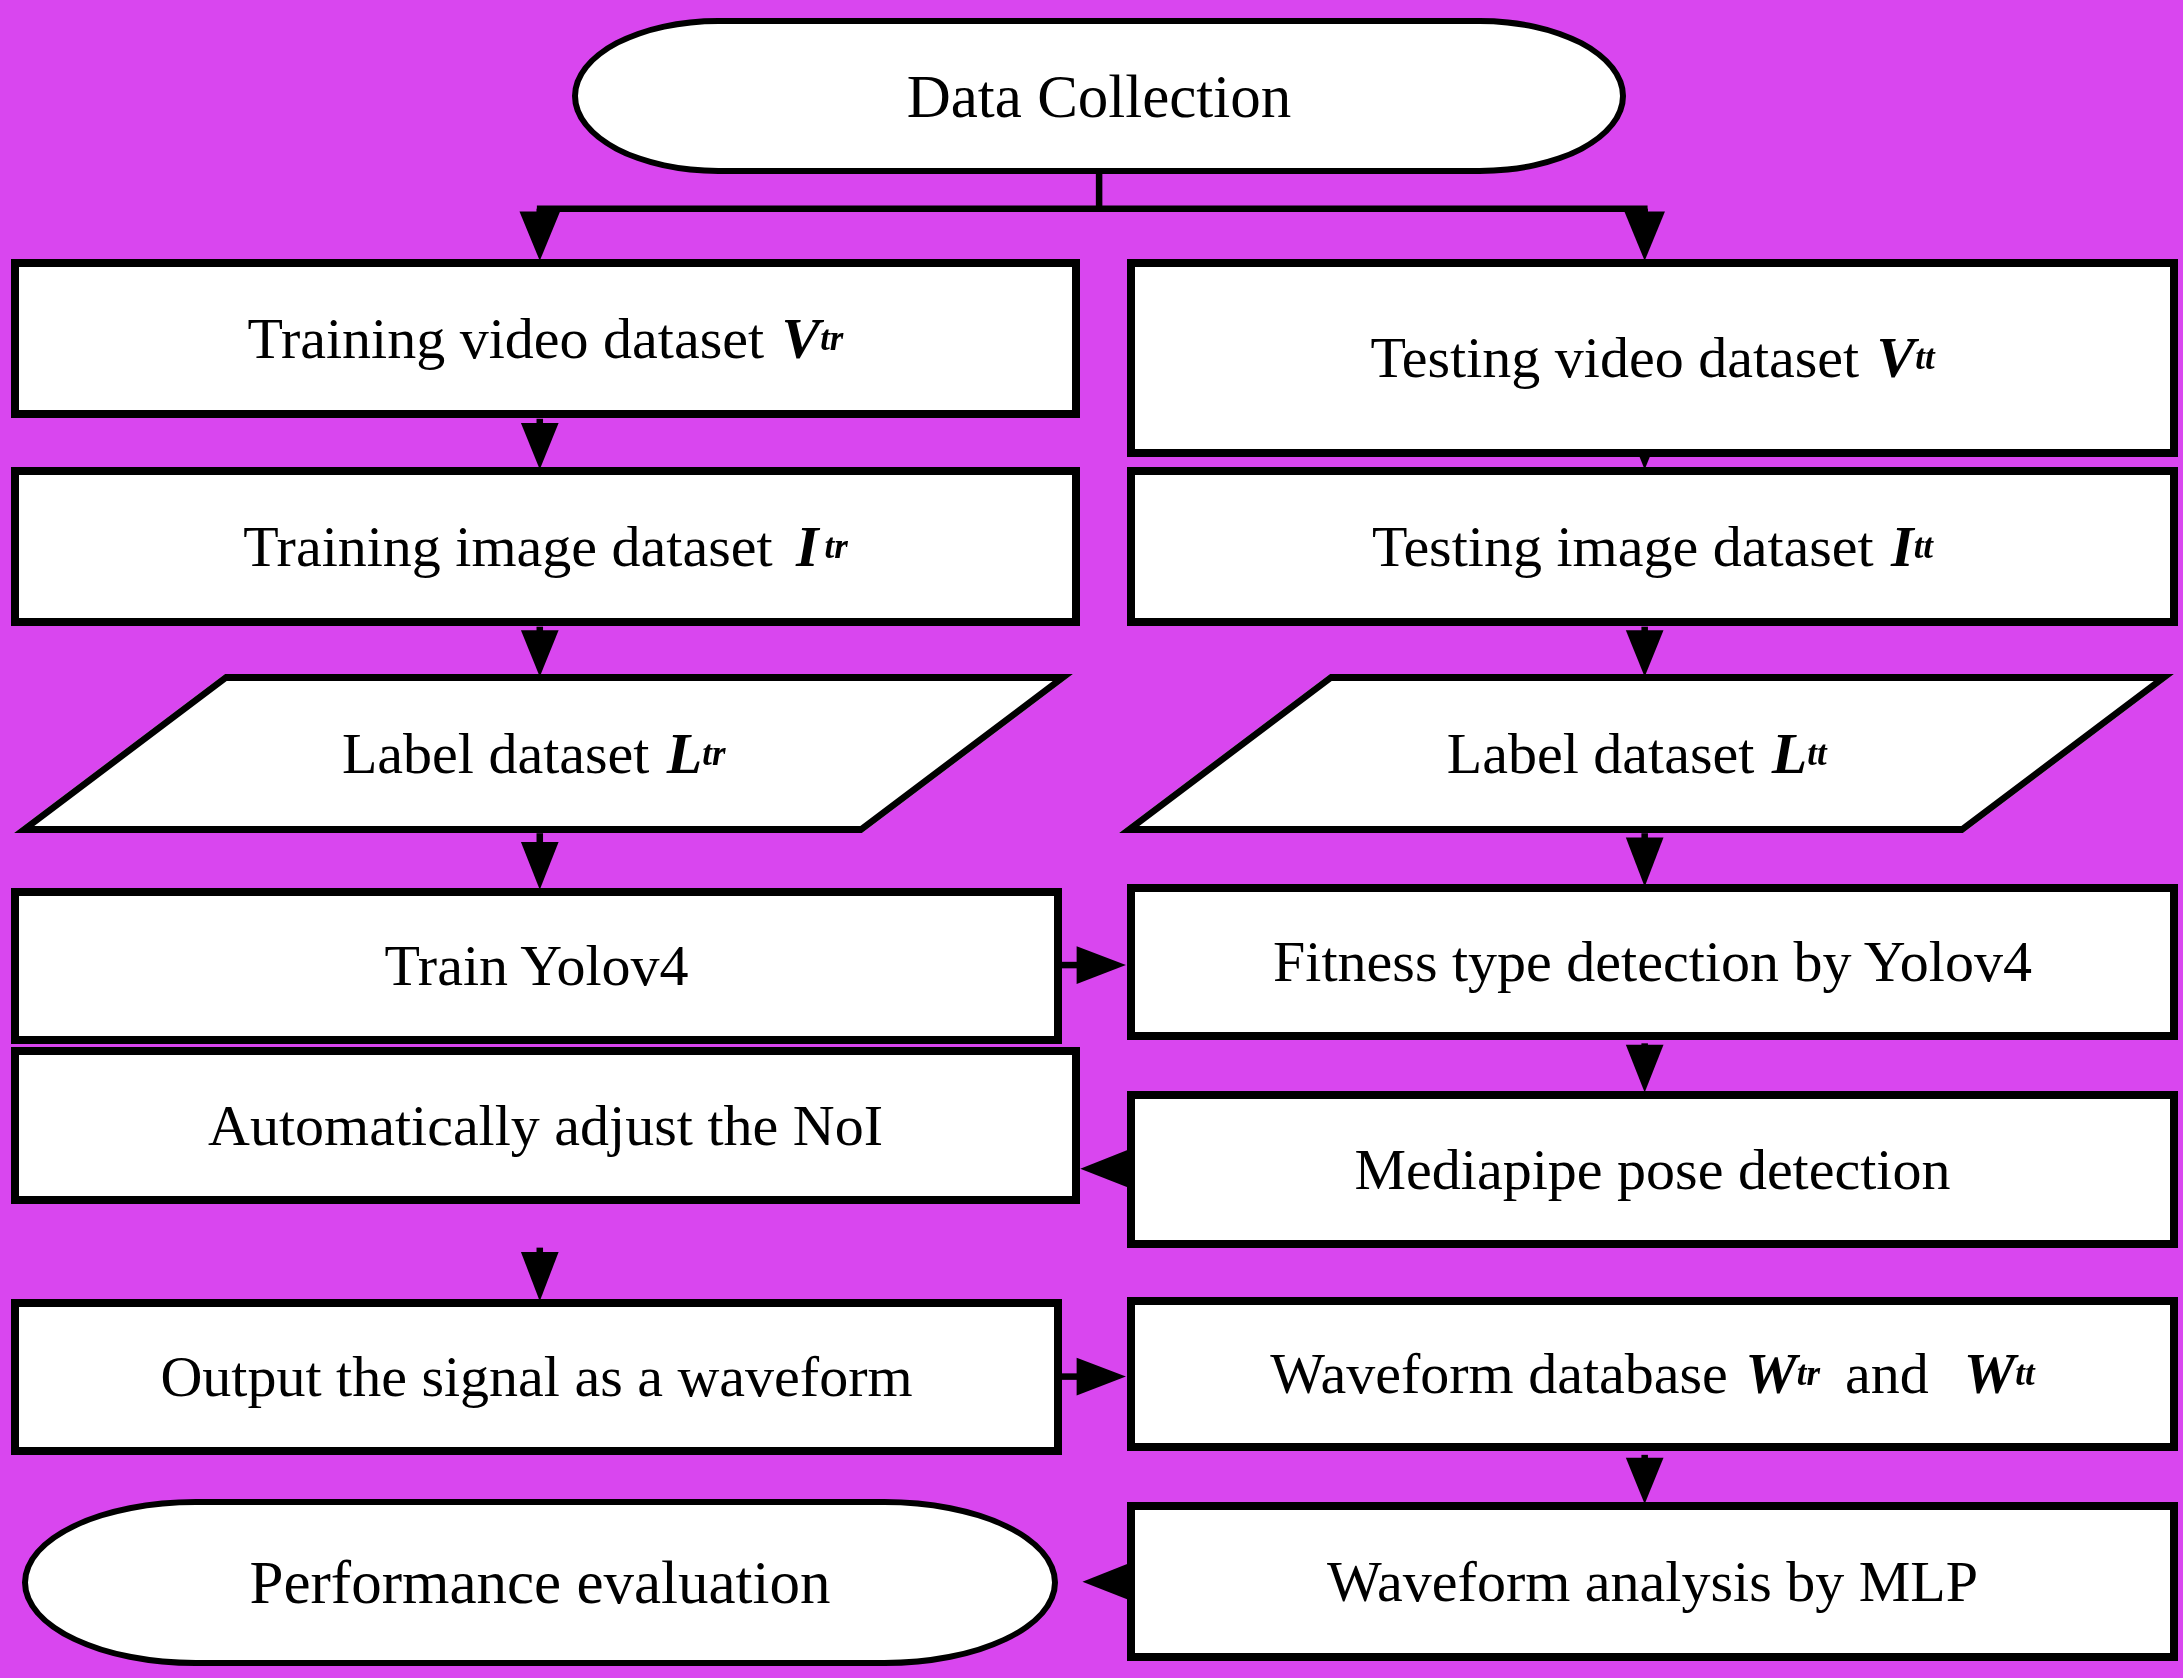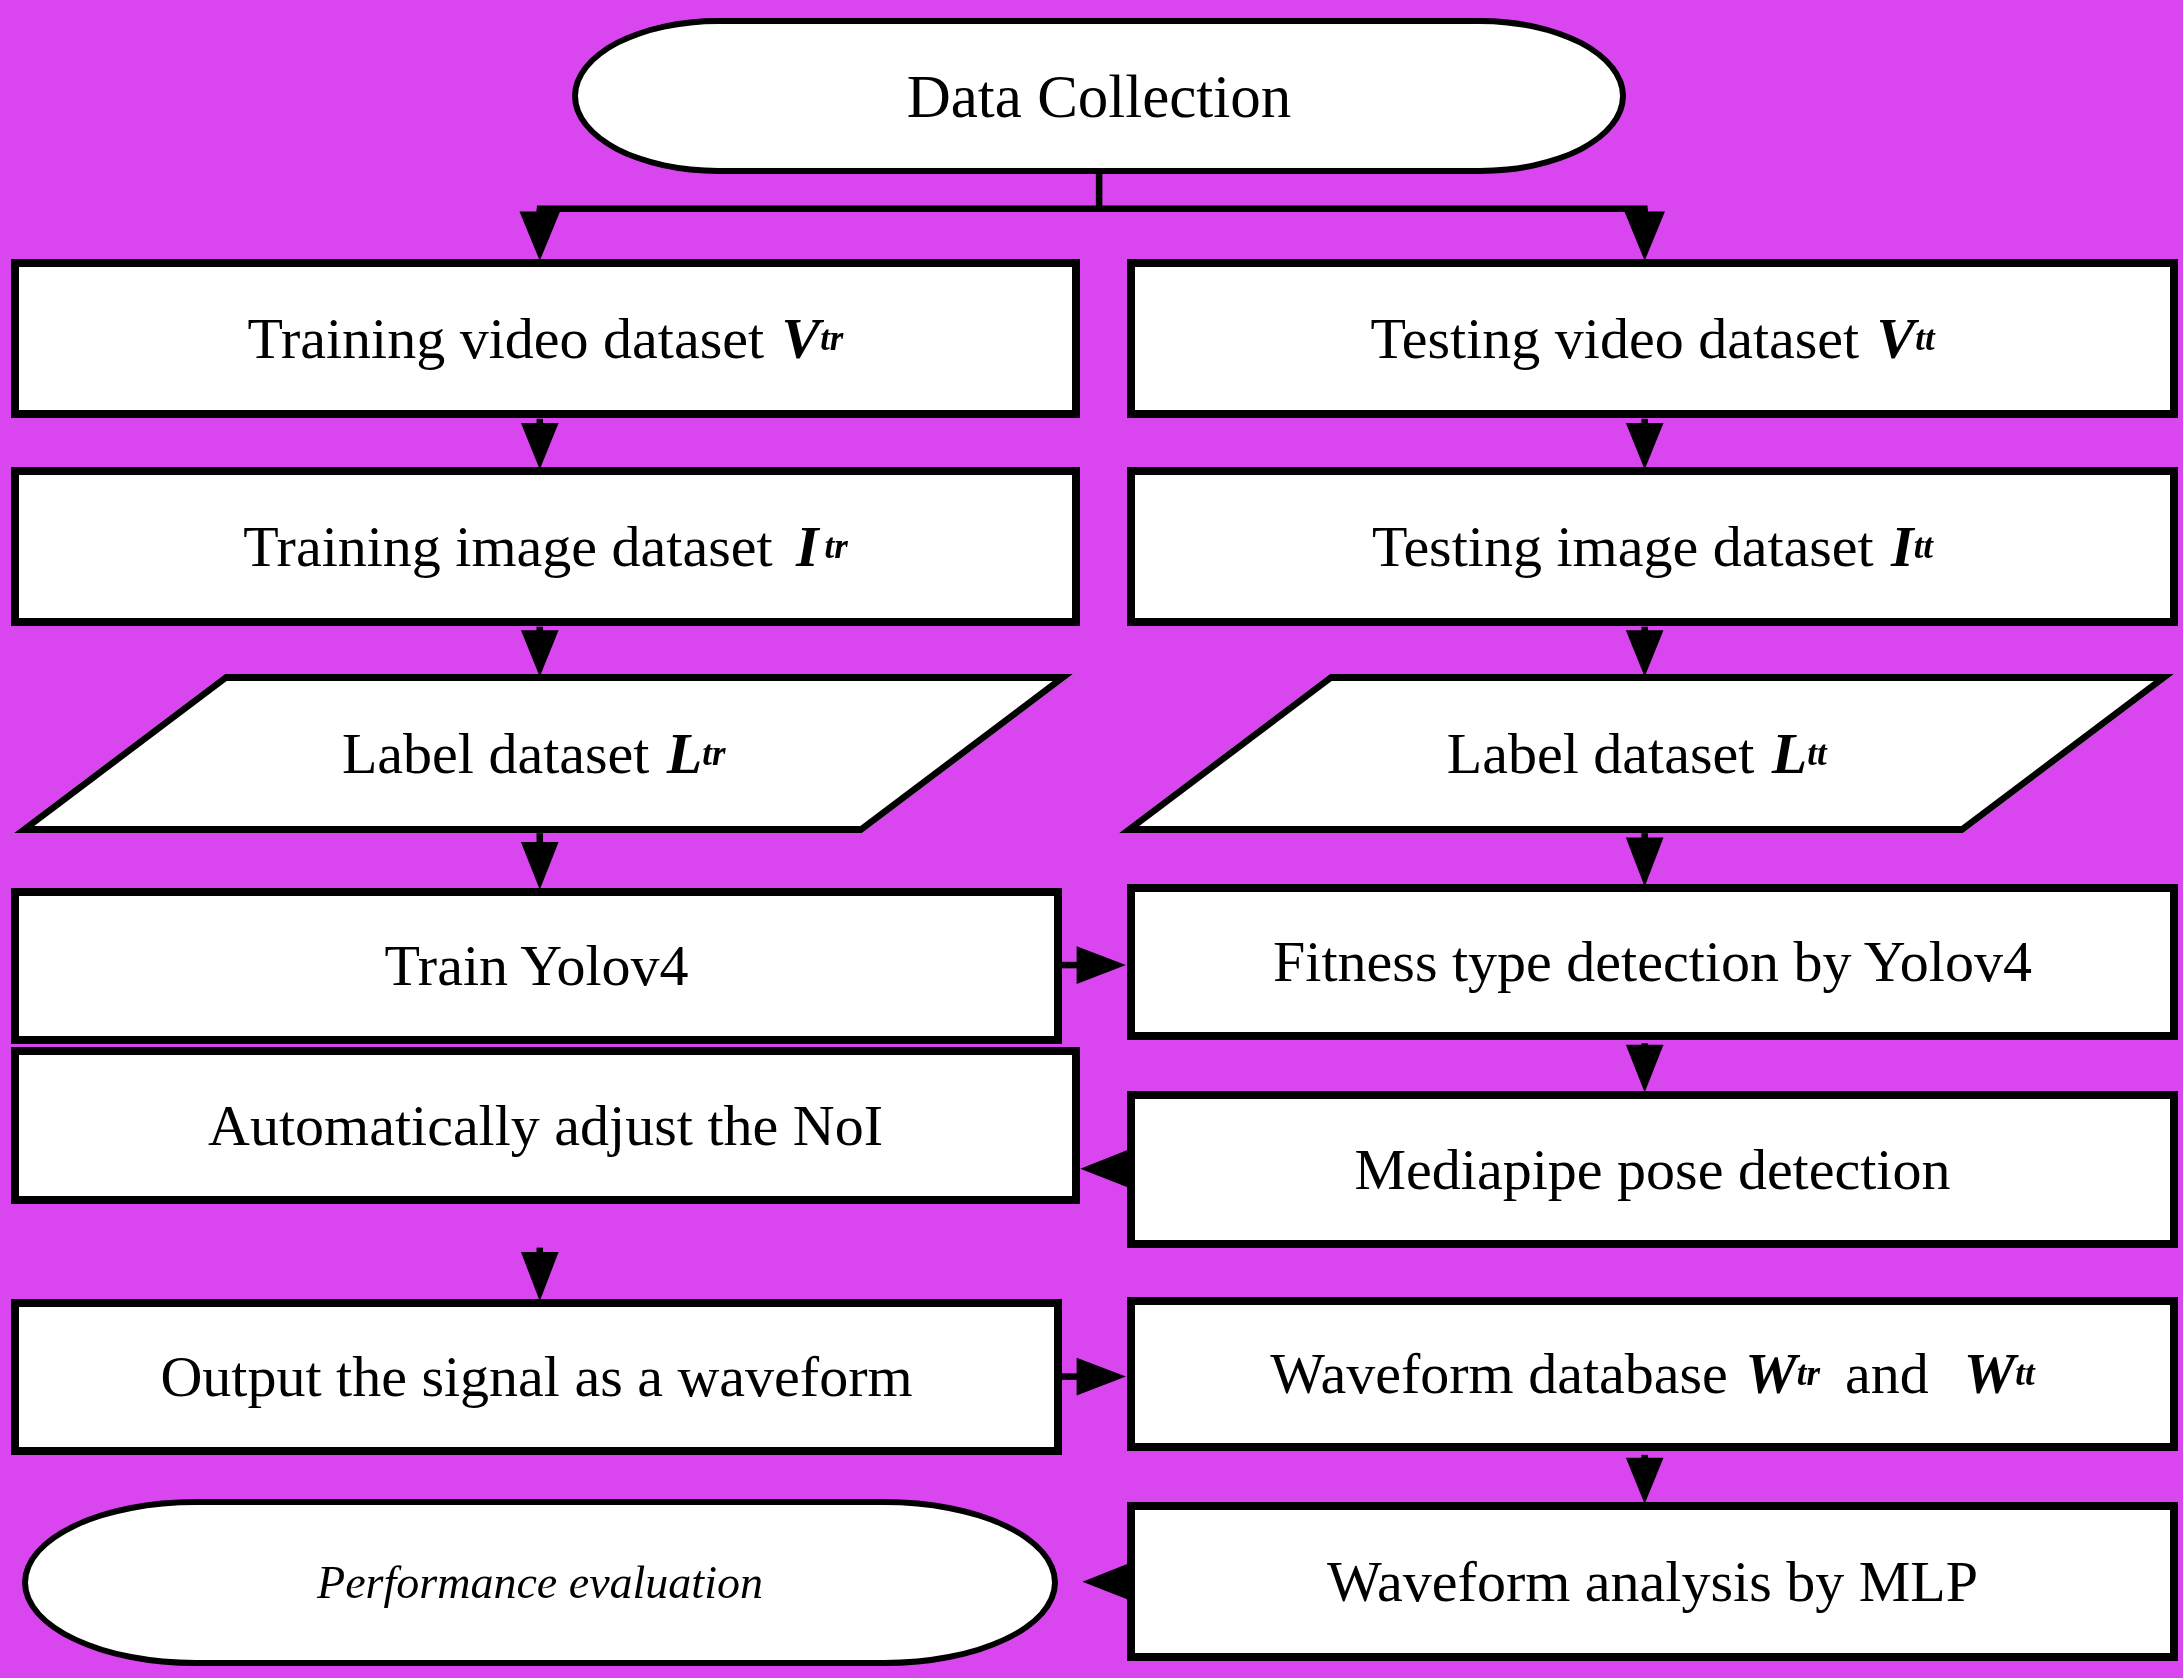--- a/index.html
+++ b/index.html
@@ -20,21 +20,21 @@
     background:#ffffff;
     display:flex;
     align-items:center;
     justify-content:center;
     font-size:58px;
     line-height:1;
     white-space:nowrap;
   }
   .terminator{border-width:6.5px;}
   .term-top{border-radius:152px / 81px;}
-  .term-bottom{border-radius:181px / 87px;font-size:46px;font-style:italic;}
+  .term-bottom{border-radius:181px / 87px;font-size:61px;}
   .para-outer{
     transform:skewX(-53deg);
     transform-origin:top left;
     border-width:7.2px 11px;
   }
   .para-inner{
     width:100%;height:100%;
     display:flex;align-items:center;justify-content:center;
     transform:skewX(53deg) translateX(-106px);
     transform-origin:top left;
@@ -131,21 +131,21 @@
 
   <div class="node terminator term-top" style="left:572px;top:18px;width:1054px;height:156px;">
     <span class="stadium-label">Data Collection</span>
   </div>
 
   <div class="node" style="left:11px;top:259px;width:1069px;height:159px;">
     <span>Training video dataset</span>
       <span class="sym">V</span>
       <sub class="sub">tr</sub>
   </div>
-  <div class="node" style="left:1127px;top:259px;width:1051px;height:159px;text-align:right;">
+  <div class="node" style="left:1127px;top:259px;width:1051px;height:198px;text-align:right;">
     <span>Testing video dataset</span>
       <span class="sym">V</span>
       <sub class="sub">tt</sub>
   </div>
 
   <div class="node" style="left:11px;top:467px;width:1069px;height:159px;gap:6px;">
     <span>Training image dataset</span>
       <span class="sym">I</span>
       <sub class="sub">tr</sub>
   </div>

